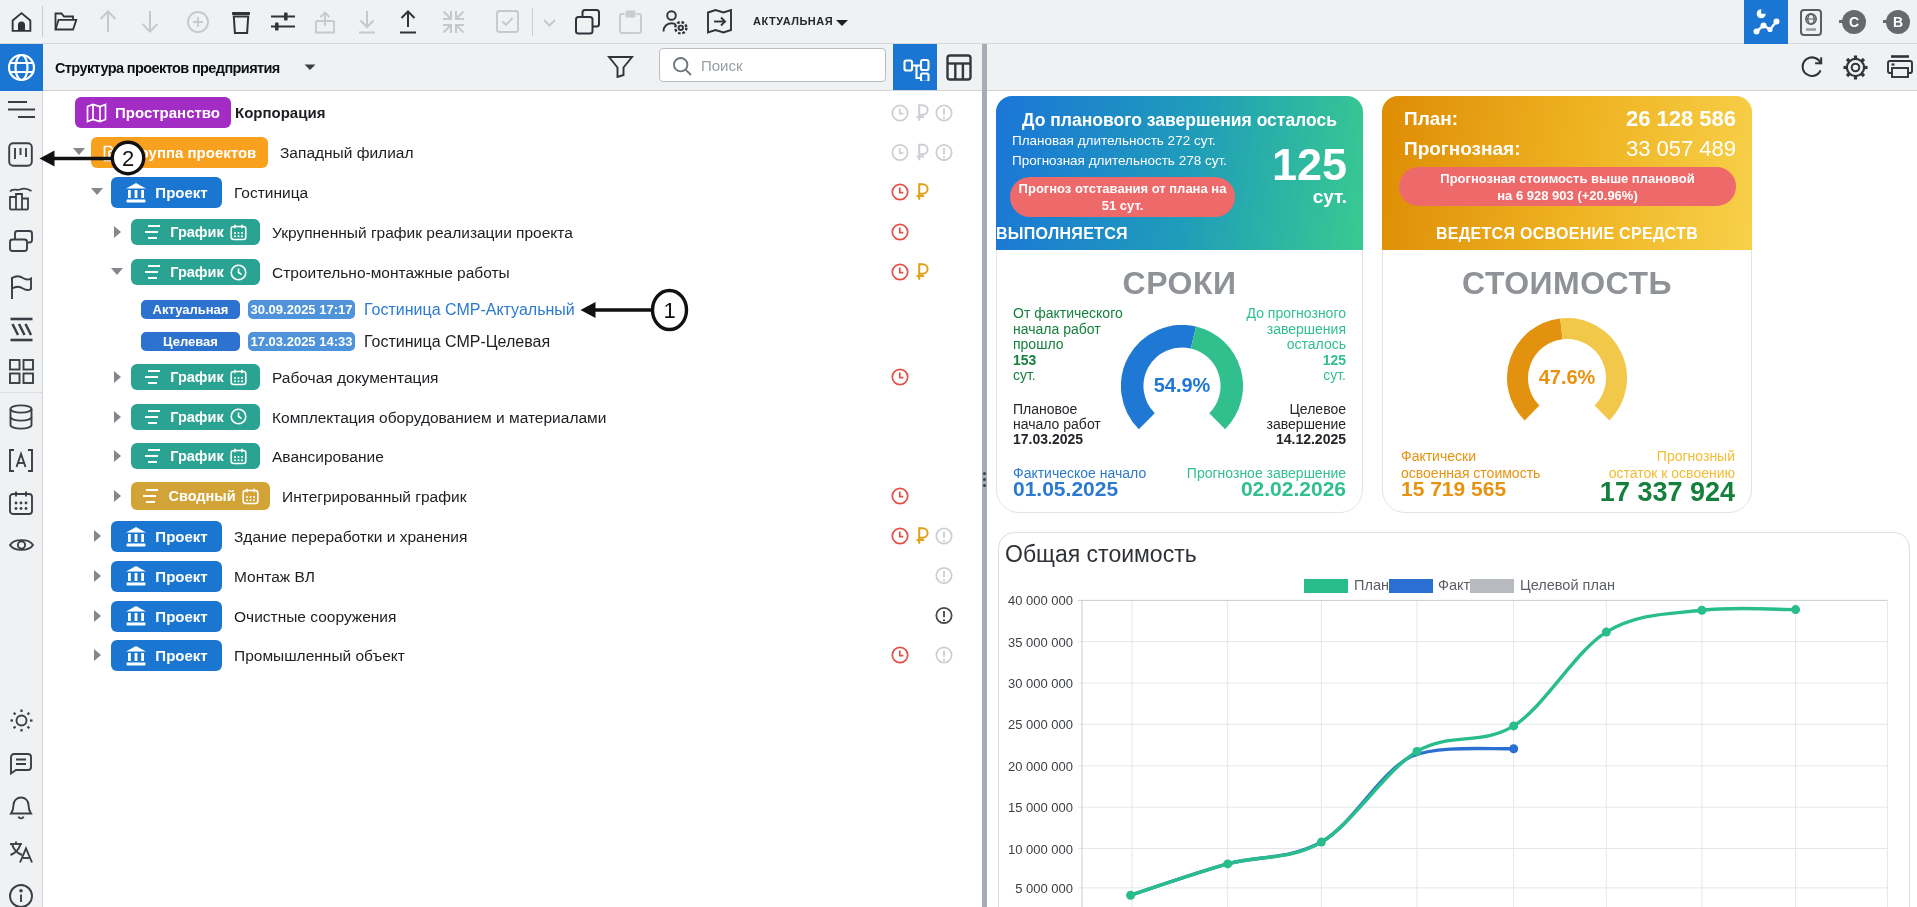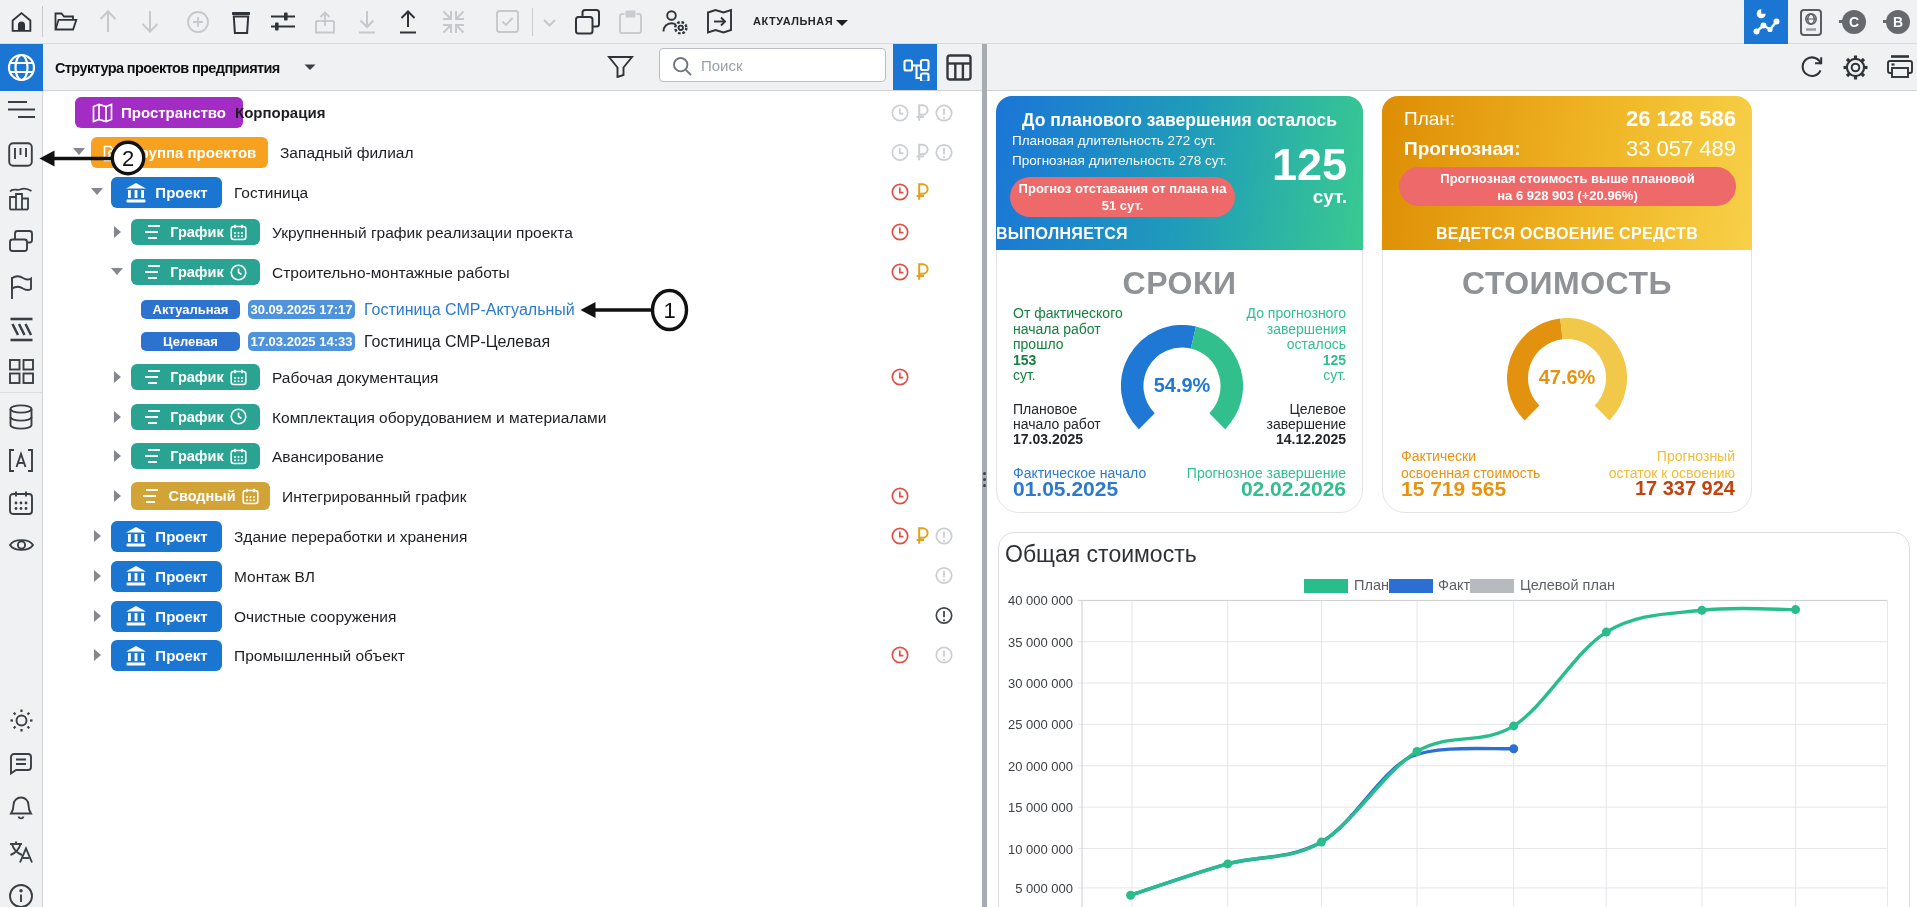--- a/index.html
+++ b/index.html
@@ -362,21 +362,21 @@
 
     <svg style="left:1843px;top:11px" width="28" height="25" viewBox="0 0 28 25" fill="none" stroke="#2f343b" stroke-width="1.9">
         <path d="M5 1.5 h18" stroke-width="2.6"></path>
         <rect x="2" y="6" width="24" height="12" rx="2"></rect>
         <rect x="6" y="13" width="16" height="9" fill="#f0f1f3"></rect>
         <path d="M5.5 9.5 h3" stroke-width="2.2"></path>
       </svg>
   </div>
   <div class="tree">
 
-    <div class="badge b31" style="left:32px;top:6px;width:168px;background:#a32cc4">
+    <div class="badge b31" style="left:32px;top:6px;width:156px;background:#a32cc4">
       <svg width="21" height="20" viewBox="0 0 21 20" fill="none" stroke="#fff" stroke-width="1.7" style="margin-right:8px">
           <path d="M1.5 3.5 7 1.5 14 3.5 19.5 1.5 V16.5 L14 18.5 7 16.5 1.5 18.5 Z"></path>
           <path d="M7 1.5 V16.5 M14 3.5 V18.5"></path>
         </svg>
       <span>Пространство</span>
     </div>
     <span class="lbl" style="left:192px;top:13px;font-weight:bold;font-size:15px">Корпорация</span>
 
     <div class="tri down" style="left:29.5px;top:57px"></div>
     <div class="badge b31" style="left:48px;top:46px;width:177px;background:#f7a11f">
@@ -653,38 +653,38 @@
         <div style="position:absolute;right:16px;top:151px;font-size:14px;line-height:15.2px;color:#23262a;text-align:right">Целевое<br>завершение<br><b>14.12.2025</b></div>
         <div style="position:absolute;left:16px;top:214px;font-size:14px;color:#2c7ace">Фактическое начало</div>
         <div style="position:absolute;left:16px;top:226px;font-size:21px;font-weight:bold;color:#2c7ace">01.05.2025</div>
         <div style="position:absolute;right:16px;top:214px;font-size:14px;color:#32bf8e">Прогнозное завершение</div>
         <div style="position:absolute;right:16px;top:226px;font-size:21px;font-weight:bold;color:#32bf8e">02.02.2026</div>
       </div>
     </div>
 
     <div class="card c2">
       <div class="chd">
-        <div style="position:absolute;left:22px;top:12px;font-size:19px;font-weight:normal">План:</div>
+        <div style="position:absolute;left:22px;top:12px;font-size:19px;font-weight:bold">План:</div>
         <div style="position:absolute;left:22px;top:42px;font-size:19px;font-weight:bold">Прогнозная:</div>
         <div style="position:absolute;right:16px;top:10px;font-size:22px;font-weight:bold">26 128 586</div>
         <div style="position:absolute;right:16px;top:40px;font-size:22px;font-weight:normal">33 057 489</div>
         <div class="redpill" style="left:17px;top:71px;width:337px;height:39px;padding-top:4px;line-height:16.5px">Прогнозная стоимость выше плановой<br>на 6 928 903 (+20.96%)</div>
         <div style="position:absolute;width:100%;text-align:center;top:129px;font-size:16px;font-weight:bold;letter-spacing:0.3px">ВЕДЕТСЯ ОСВОЕНИЕ СРЕДСТВ</div>
       </div>
       <div class="cbody">
         <div class="gray-big">СТОИМОСТЬ</div>
         <svg style="position:absolute;left:124px;top:67px" width="120" height="120" viewBox="0 0 120 120" fill="none">
           <path d="M 25.00 95.00 A 49.5 49.5 0 0 1 54.41 10.82" stroke="#e2920e" stroke-width="21"></path>
           <path d="M 54.41 10.82 A 49.5 49.5 0 0 1 95.00 95.00" stroke="#f2c84b" stroke-width="21"></path>
         </svg>
         <div style="position:absolute;left:124px;top:115px;width:120px;text-align:center;font-size:20px;font-weight:bold;color:#e8920e">47.6%</div>
         <div style="position:absolute;left:18px;top:197px;font-size:14px;line-height:17px;color:#e8930f">Фактически<br>освоенная стоимость</div>
         <div style="position:absolute;left:18px;top:226px;font-size:21px;font-weight:bold;color:#e8930f">15 719 565</div>
         <div style="position:absolute;right:16px;top:197px;font-size:14px;line-height:17px;color:#f2bc33;text-align:right">Прогнозный<br>остаток к освоению</div>
-        <div style="position:absolute;right:16px;top:226px;font-size:20px;font-weight:bold;color:#c2410c">17 337 924</div>
+        <div style="position:absolute;right:16px;top:226px;font-size:27px;font-weight:bold;color:#15803d">17 337 924</div>
       </div>
     </div>
 
     <div class="chartpanel">
       <div class="ctitle">Общая стоимость</div>
       <div class="leg-sw" style="left:305px;background:#2abd8c"></div>
         <div class="legend" style="left:355px">План</div>
       <div class="leg-sw" style="left:390px;background:#2b6fd2"></div>
         <div class="legend" style="left:439px">Факт</div>
       <div class="leg-sw" style="left:471px;background:#b7babf"></div>

